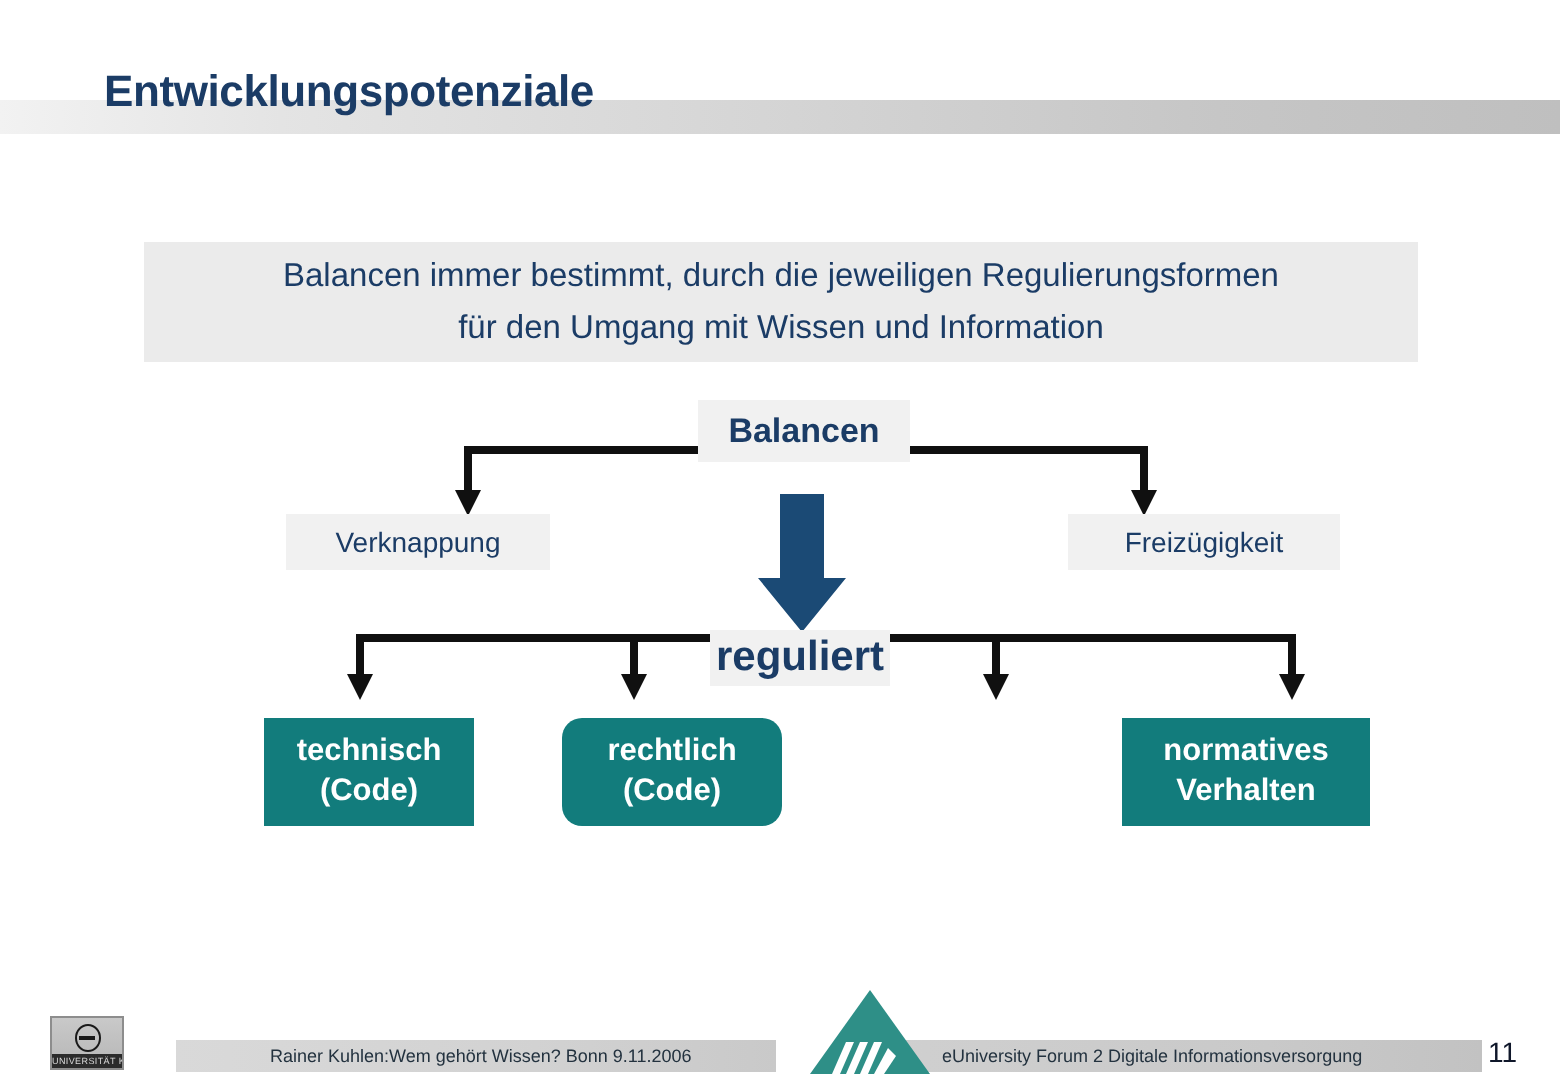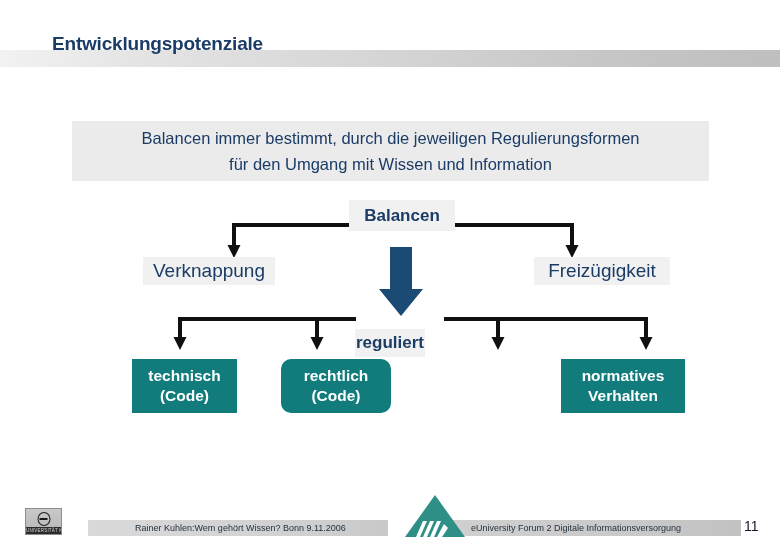--- a/index.html
+++ b/index.html
@@ -30,21 +30,21 @@
     left: 0;
     top: 50px;
     width: 780px;
     height: 17px;
     background: linear-gradient(to right, #f2f2f2 0%, #e4e4e4 18%, #d2d2d2 55%, #c6c6c6 78%, #bfbfbf 100%);
   }
   .slide-title {
     position: absolute;
     left: 52px;
     top: 33px;
-    font-size: 19px;
+    font-size: 22px;
     font-weight: bold;
     color: #1b3c66;
     letter-spacing: -0.2px;
     white-space: nowrap;
   }
 
   
   .statement-box {
     position: absolute;
     left: 72px;
@@ -63,21 +63,21 @@
     text-align: center;
     padding: 0 8px;
   }
   .statement-text .ln { display: block; }
 
   
   .node-label {
     position: absolute;
     background: #f1f1f1;
     color: #1b3c66;
-    font-size: 19px;
+    font-size: 14px;
     display: flex;
     align-items: center;
     justify-content: center;
     white-space: nowrap;
     box-sizing: border-box;
   }
   .node-balancen {
     left: 349px; top: 200px;
     width: 106px; height: 31px;
     font-weight: bold;
@@ -85,24 +85,24 @@
   }
   .node-verknappung {
     left: 143px; top: 257px;
     width: 132px; height: 28px;
   }
   .node-freizuegigkeit {
     left: 534px; top: 257px;
     width: 136px; height: 28px;
   }
   .node-reguliert {
-    left: 355px; top: 329px;
-    width: 70px; height: 28px;
-    font-weight: bold;
-    font-size: 17px;
+    left: 355px; top: 315px;
+    width: 90px; height: 28px;
+    font-weight: bold;
+    font-size: 21px;
   }
 
   
   .teal-box {
     position: absolute;
     background: #127c7c;
     color: #ffffff;
     font-weight: bold;
     font-size: 15.5px;
     line-height: 20px;

